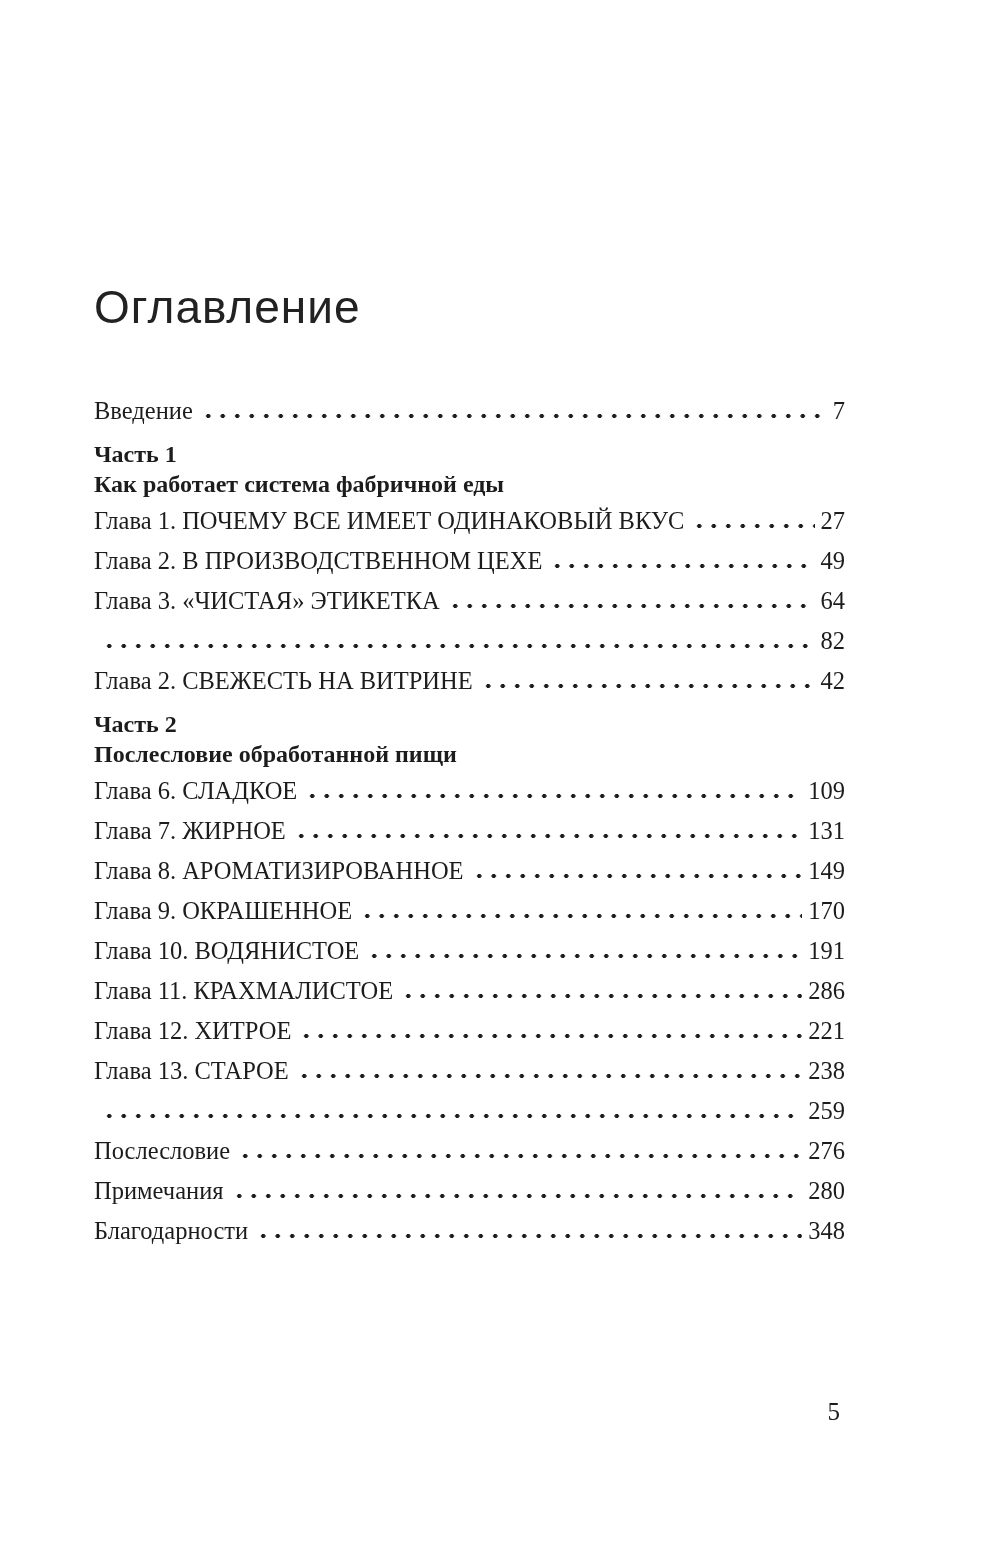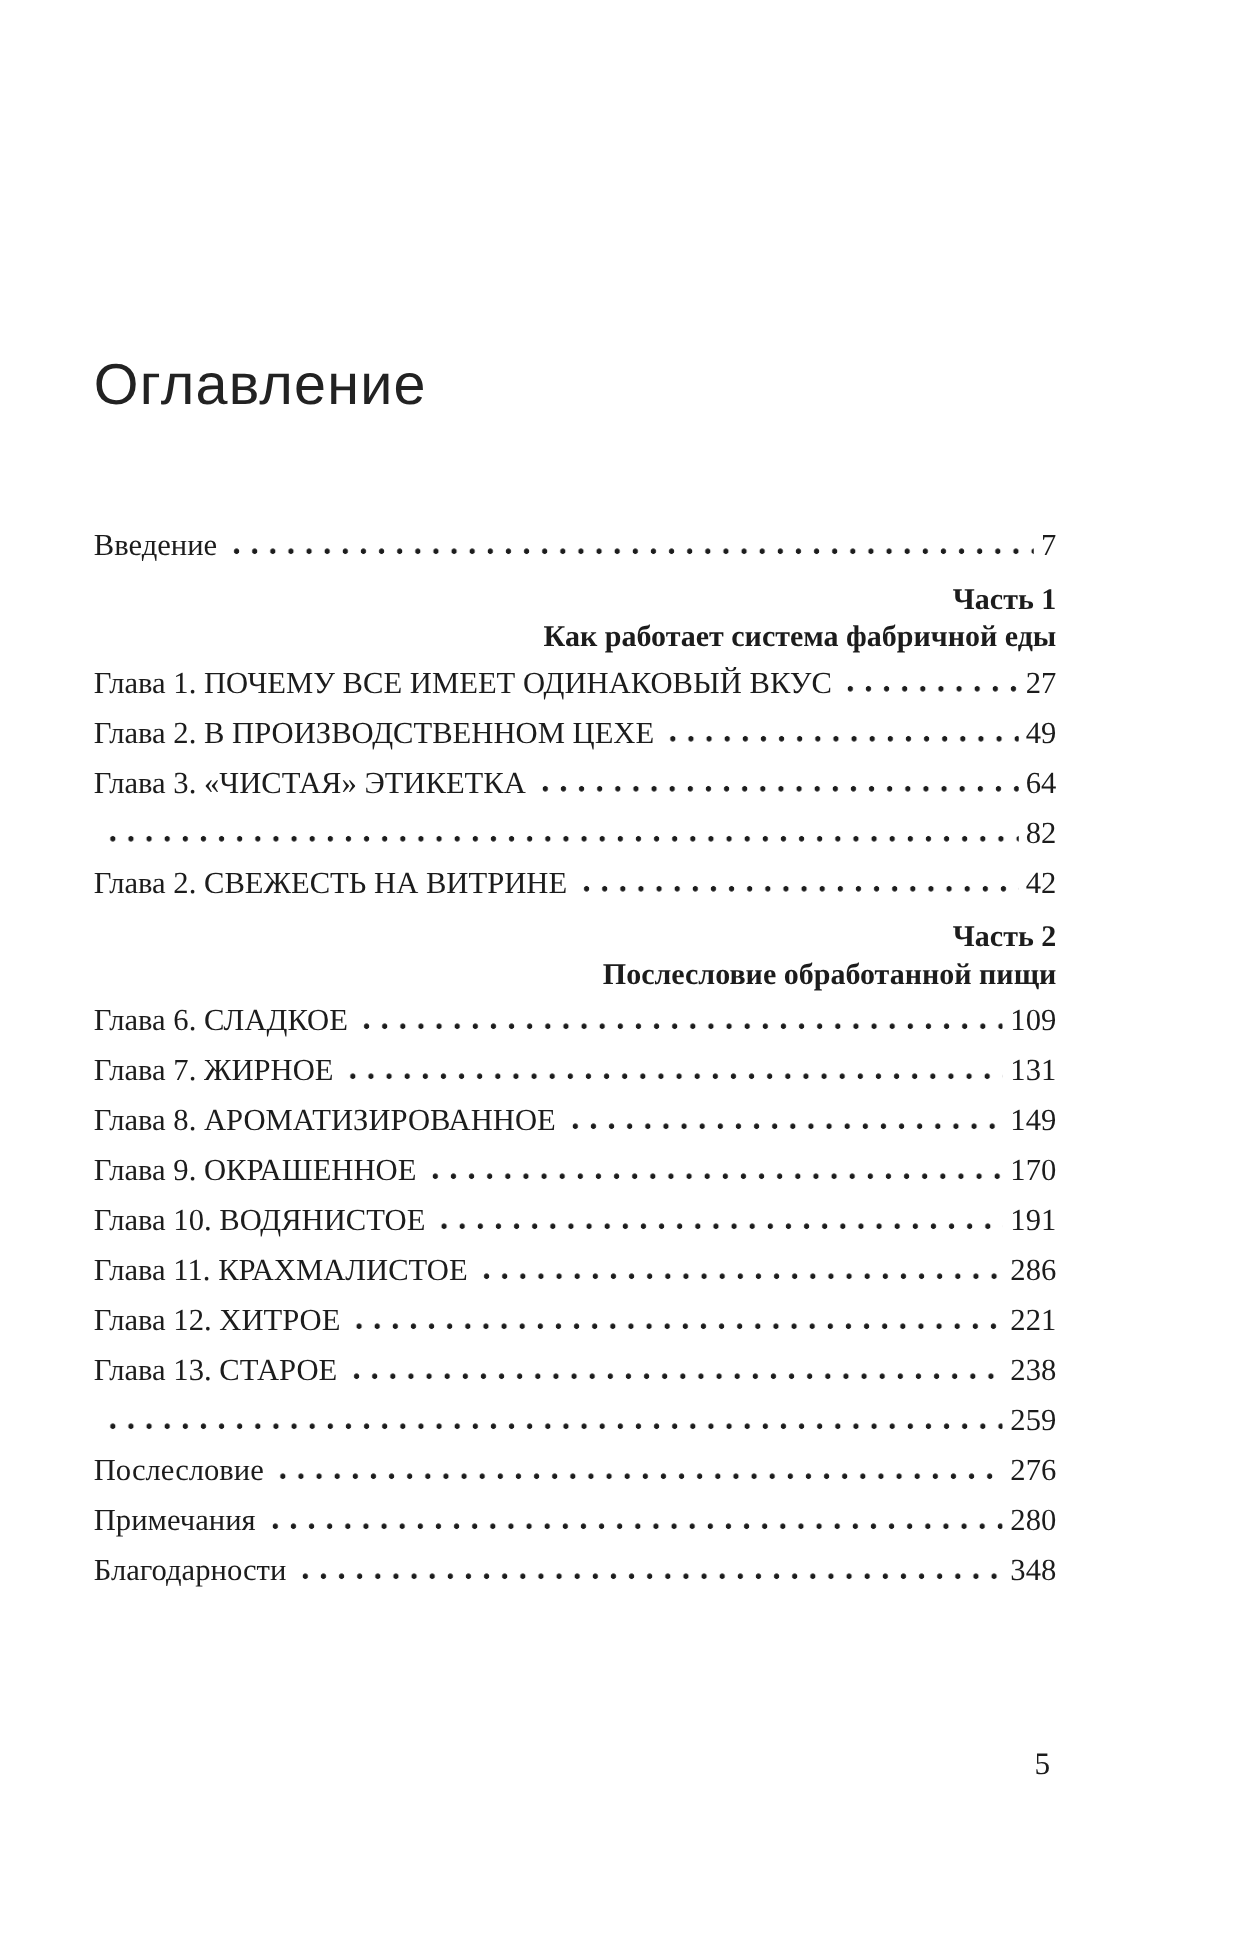--- a/index.html
+++ b/index.html
@@ -8,31 +8,31 @@
     width: 1000px;
     height: 1552px;
     position: relative;
     overflow: hidden;
     font-family: "Liberation Serif", "DejaVu Serif", serif;
     color: #1c1c1c;
   }
   .page {
     position: absolute;
     inset: 0;
-    padding: 280px 155px 0 75px;
+    padding: 280px 155px 0 94px;
   }
   .title {
     font-family: "Liberation Sans", "DejaVu Sans", sans-serif;
     font-weight: 400;
     font-size: 46px;
     line-height: 1.2;
     letter-spacing: 1px;
     color: #222222;
   }
-  .toc { margin-top: 88px; }
+  .toc { margin-top: 62px; }
 
   .toc-row {
     display: flex;
     align-items: baseline;
     font-size: 24.5px;
     line-height: 28px;
     margin-bottom: 12px;
     white-space: nowrap;
   }
   .toc-row .label { flex: 0 1 auto; overflow: hidden; }
@@ -42,21 +42,21 @@
     height: 6px;
     margin: 0 6px 1px 8px;
     background-image: radial-gradient(circle, #1c1c1c 1.9px, transparent 2.4px);
     background-size: 14.5px 6px;
     background-repeat: repeat-x;
     background-position: left center;
   }
   .toc-row .pagenum { flex: 0 0 auto; text-align: right; }
 
   .section-heading {
-    text-align: right;
+    text-align: left;
     font-weight: bold;
     font-size: 24px;
     line-height: 30px;
     margin: 14px 0 8px 0;
   }
 
   .folio {
     position: absolute;
     top: 1398px;
     right: 160px;

